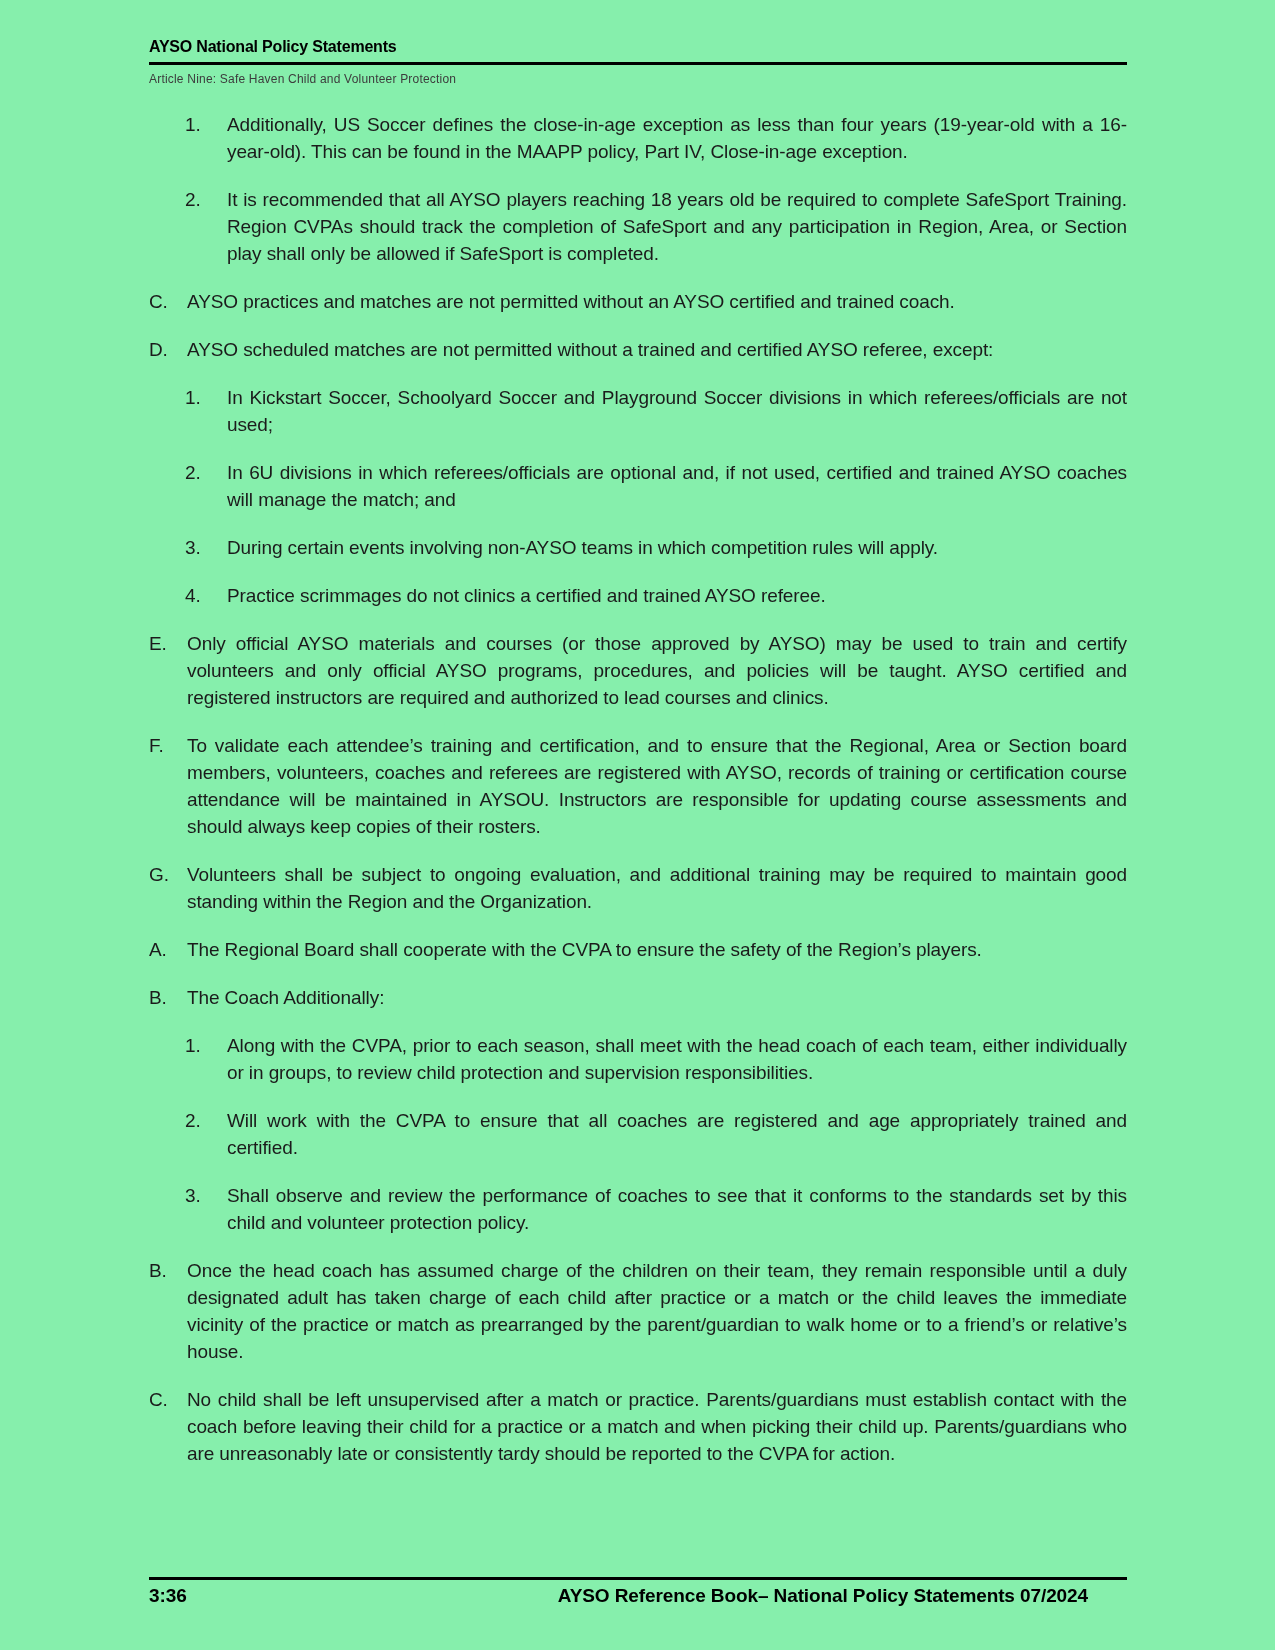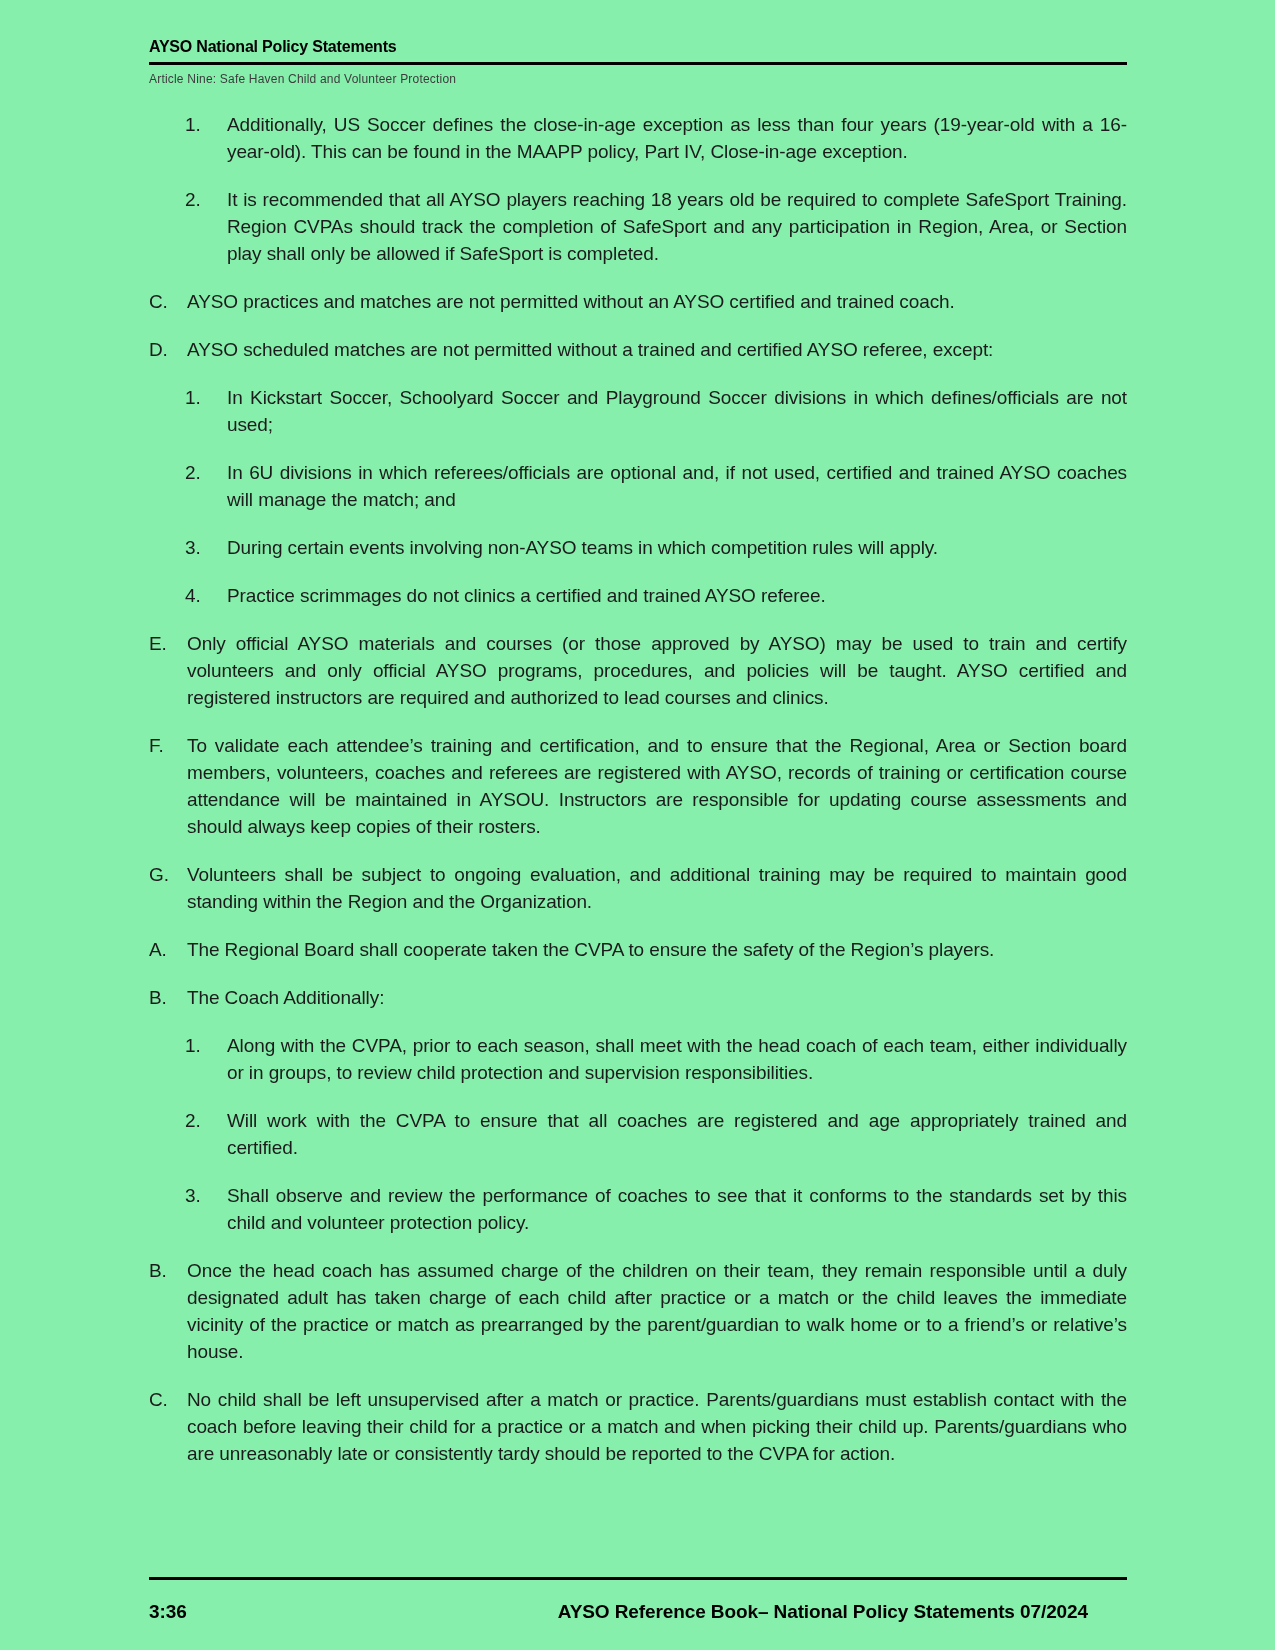--- a/index.html
+++ b/index.html
@@ -70,21 +70,21 @@
     font-weight: bold;
     color: #000000;
     margin-bottom: 21px;
   }
   .footer {
     position: absolute;
     left: 149px;
     top: 1577px;
     width: 978px;
     border-top: 3px solid #000000;
-    padding-top: 20px;
+    padding-top: 4px;
     display: flex;
     justify-content: space-between;
     font-size: 19px;
     font-weight: bold;
     color: #000000;
     line-height: 24px;
     letter-spacing: -0.1px;
   }
   .footer .ref {
     margin-right: 39px;
@@ -117,21 +117,21 @@
         <span class="mk">C.</span>
         <div class="tx">AYSO practices and matches are not permitted without an AYSO certified and trained coach.</div>
       </div>
       <div class="li">
         <span class="mk">D.</span>
         <div class="tx">AYSO scheduled matches are not permitted without a trained and certified AYSO referee, except:</div>
       </div>
 
       <div class="li nested">
         <span class="mk">1.</span>
-        <div class="tx">In Kickstart Soccer, Schoolyard Soccer and Playground Soccer divisions in which defines/officials are not used;</div>
+        <div class="tx">In Kickstart Soccer, Schoolyard Soccer and Playground Soccer divisions in which referees/officials are not used;</div>
       </div>
       <div class="li nested">
         <span class="mk">2.</span>
         <div class="tx">In 6U divisions in which referees/officials are optional and, if not used, certified and trained AYSO coaches will manage the match; and</div>
       </div>
       <div class="li nested">
         <span class="mk">3.</span>
         <div class="tx">During certain events involving non-AYSO teams in which competition rules will apply.</div>
       </div>
       <div class="li nested">
@@ -148,21 +148,21 @@
         <div class="tx">To validate each attendee’s training and certification, and to ensure that the Regional, Area or Section board members, volunteers, coaches and referees are registered with AYSO, records of training or certification course attendance will be maintained in AYSOU. Instructors are responsible for updating course assessments and should always keep copies of their rosters.</div>
       </div>
       <div class="li">
         <span class="mk">G.</span>
         <div class="tx">Volunteers shall be subject to ongoing evaluation, and additional training may be required to maintain good standing within the Region and the Organization.</div>
       </div>
 
 
       <div class="li">
         <span class="mk">A.</span>
-        <div class="tx">The Regional Board shall cooperate taken the CVPA to ensure the safety of the Region’s players.</div>
+        <div class="tx">The Regional Board shall cooperate with the CVPA to ensure the safety of the Region’s players.</div>
       </div>
       <div class="li">
         <span class="mk">B.</span>
         <div class="tx">The Coach Additionally:</div>
       </div>
 
       <div class="li nested">
         <span class="mk">1.</span>
         <div class="tx">Along with the CVPA, prior to each season, shall meet with the head coach of each team, either individually or in groups, to review child protection and supervision responsibilities.</div>
       </div>

